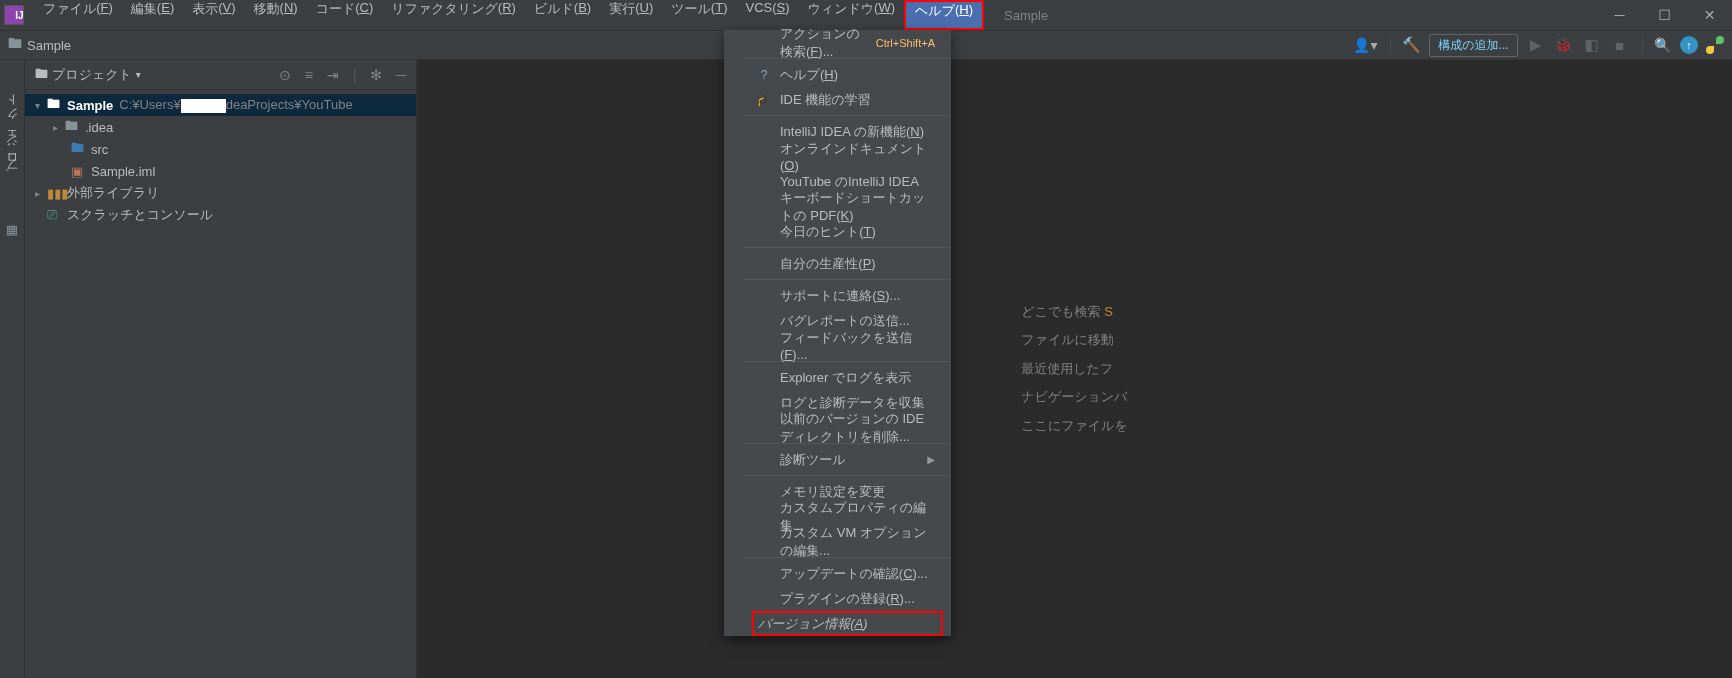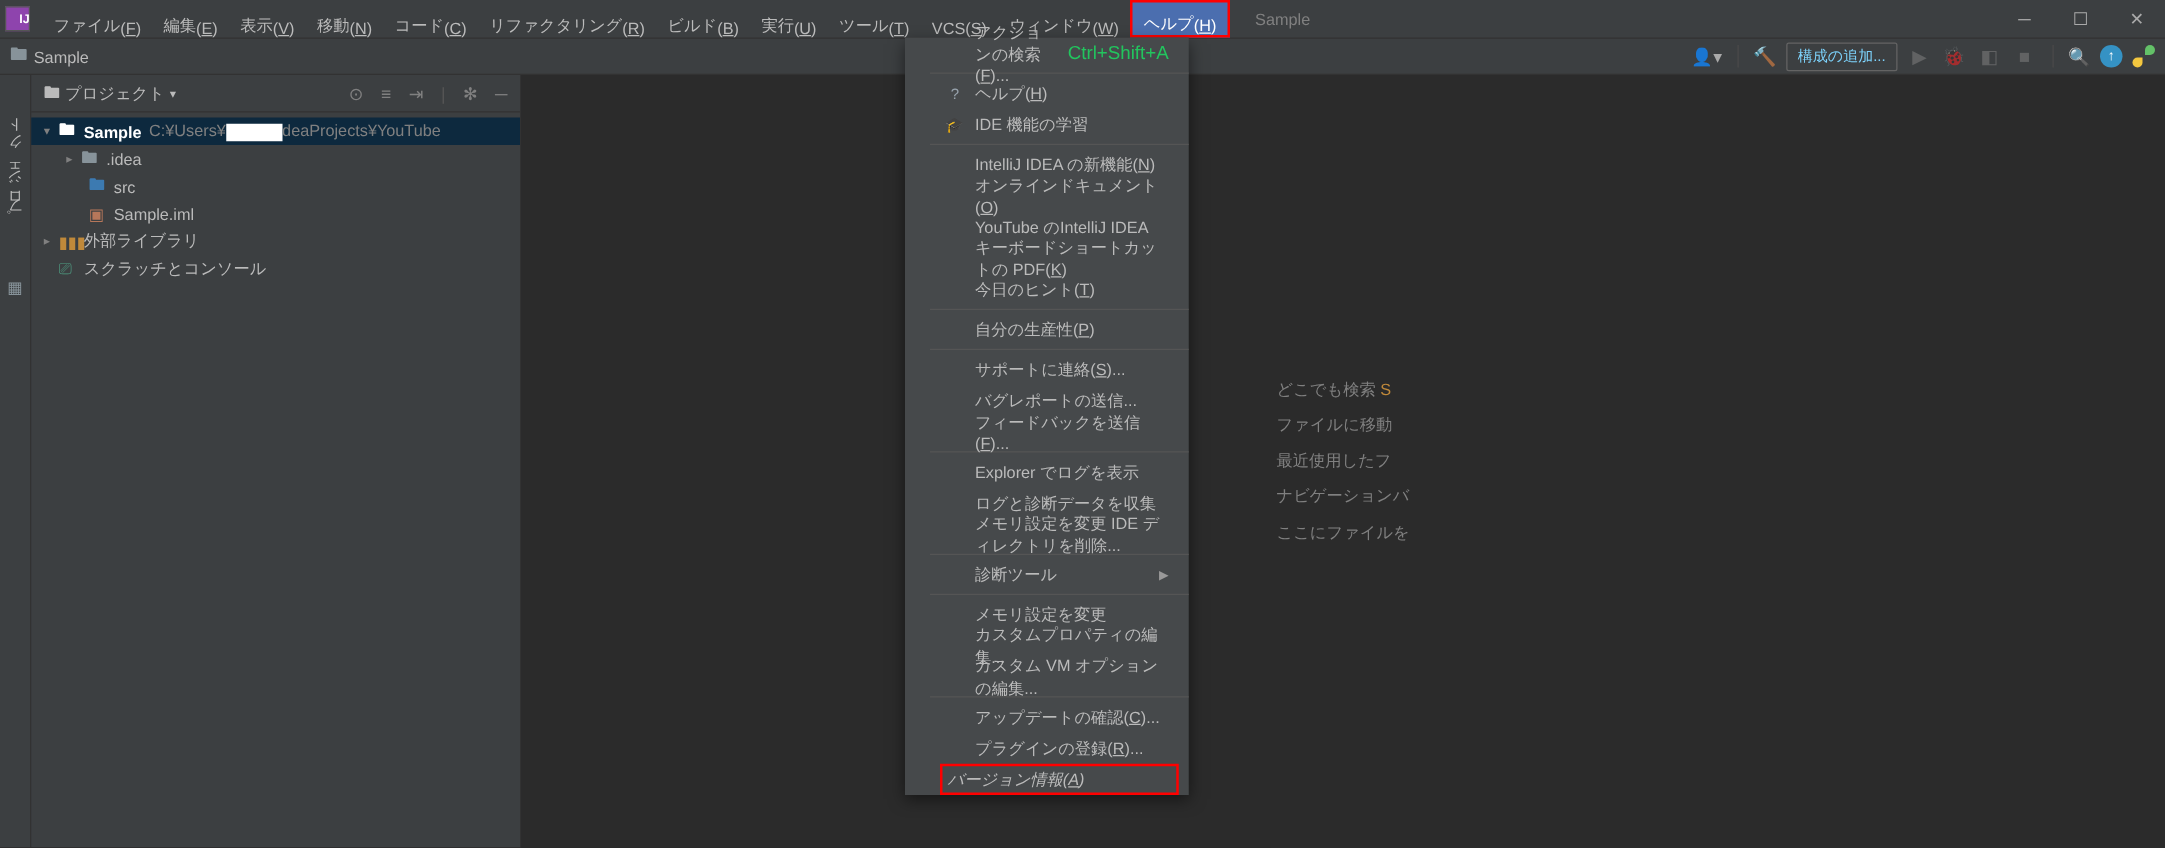--- a/index.html
+++ b/index.html
@@ -1,21 +1,21 @@
 <!DOCTYPE html>
 <html><head>
 <meta charset="utf-8">
 <style>
 * { margin: 0; padding: 0; box-sizing: border-box; font-family: "Segoe UI", sans-serif; font-size: 13px; }
 body { background: #2b2b2b; color: #bbbbbb; width: 1732px; height: 678px; overflow: hidden; position: relative; }
 
 .title-bar { height: 30px; background: #3c3f41; display: flex; align-items: center; padding: 0 4px; position: relative; }
 .app-icon { width: 20px; height: 20px; background: #8e44ad; border: 1px solid #555; margin-right: 10px; display: flex; align-items: center; justify-content: center; color: #fff; font-size: 10px; font-weight: bold; padding-left: 11px; }
 .menu-items { display: flex; height: 100%; align-items: center; }
-.menu-item { padding: 0 9px; height: 100%; display: flex; align-items: flex-end; cursor: pointer; color: #bbbbbb; }
+.menu-item { padding: 0 9px; height: 100%; display: flex; align-items: flex-start; cursor: pointer; color: #bbbbbb; }
 .menu-item.active { background: #4b6eaf; color: #fff; }
 .menu-item-highlight { border: 2.5px solid #ff0000; }
 .menu-u { text-decoration: underline; }
 .proj-name { color: #808080; margin-left: 20px; }
 .win-controls { position: absolute; right: 0; top: 0; display: flex; height: 100%; }
 .win-btn { width: 45px; height: 100%; display: flex; align-items: center; justify-content: center; cursor: pointer; color: #aaa; font-size: 14px; }
 
 .toolbar { height: 30px; background: #3c3f41; border-top: 1px solid #323232; border-bottom: 1px solid #323232; display: flex; align-items: center; padding: 0 8px; }
 .breadcrumb { display: flex; align-items: center; gap: 5px; }
 .folder-icon { color: #87939a; font-size: 14px; }
@@ -51,21 +51,21 @@
 .indent2 { padding-left: 46px; }
 
 .editor-area { flex: 1; background: #2b2b2b; position: relative; display: flex; align-items: center; justify-content: center; }
 .welcome-text { text-align: left; color: #808080; line-height: 2.2; font-size: 15px; }
 .welcome-text .key { color: #c0893a; }
 
 .dropdown-menu { position: absolute; left: 724px; top: 30px; width: 227px; background: #46494b; box-shadow: 0 4px 12px rgba(0,0,0,0.5); z-index: 100; padding-left: 20px; }
 .dd-item { height: 25px; display: flex; align-items: center; padding: 0 16px 0 12px; cursor: pointer; color: #bbbbbb; gap: 8px; }
 .dd-icon { width: 16px; text-align: center; color: #98a3ad; font-size: 12px; }
 .dd-label { flex: 1; }
-.dd-shortcut { color: #22c55e; font-size: 15px; }
+.dd-shortcut { color: #fdba74; font-size: 11px; }
 .dd-arrow { color: #999; font-size: 10px; }
 .dd-sep { height: 1px; background: #555; margin: 3px 0; }
 .dd-highlight { border: 2.5px solid #ff0000; margin: 0 8px; padding-left: 4px; padding-right: 8px; font-style: italic; }
 
 .user-icon { font-size: 14px; color: #aaa; }
 .hammer-icon { color: #6b9b5a; font-size: 15px; }
 .search-icon { color: #aaa; font-size: 14px; }
 </style>
 </head>
 <body>
@@ -238,21 +238,21 @@
   <div class="dd-item">
       <span class="dd-icon"></span>
       <span class="dd-label">Explorer でログを表示</span>
     </div>
   <div class="dd-item">
       <span class="dd-icon"></span>
       <span class="dd-label">ログと診断データを収集</span>
     </div>
   <div class="dd-item">
       <span class="dd-icon"></span>
-      <span class="dd-label">メモリ設定を変更 IDE ディレクトリを削除...</span>
+      <span class="dd-label">以前のバージョンの IDE ディレクトリを削除...</span>
     </div>
   <div class="dd-sep"></div>
   <div class="dd-item">
       <span class="dd-icon"></span>
       <span class="dd-label">診断ツール</span>
       <span class="dd-arrow">▶</span>
     </div>
   <div class="dd-sep"></div>
   <div class="dd-item">
       <span class="dd-icon"></span>

